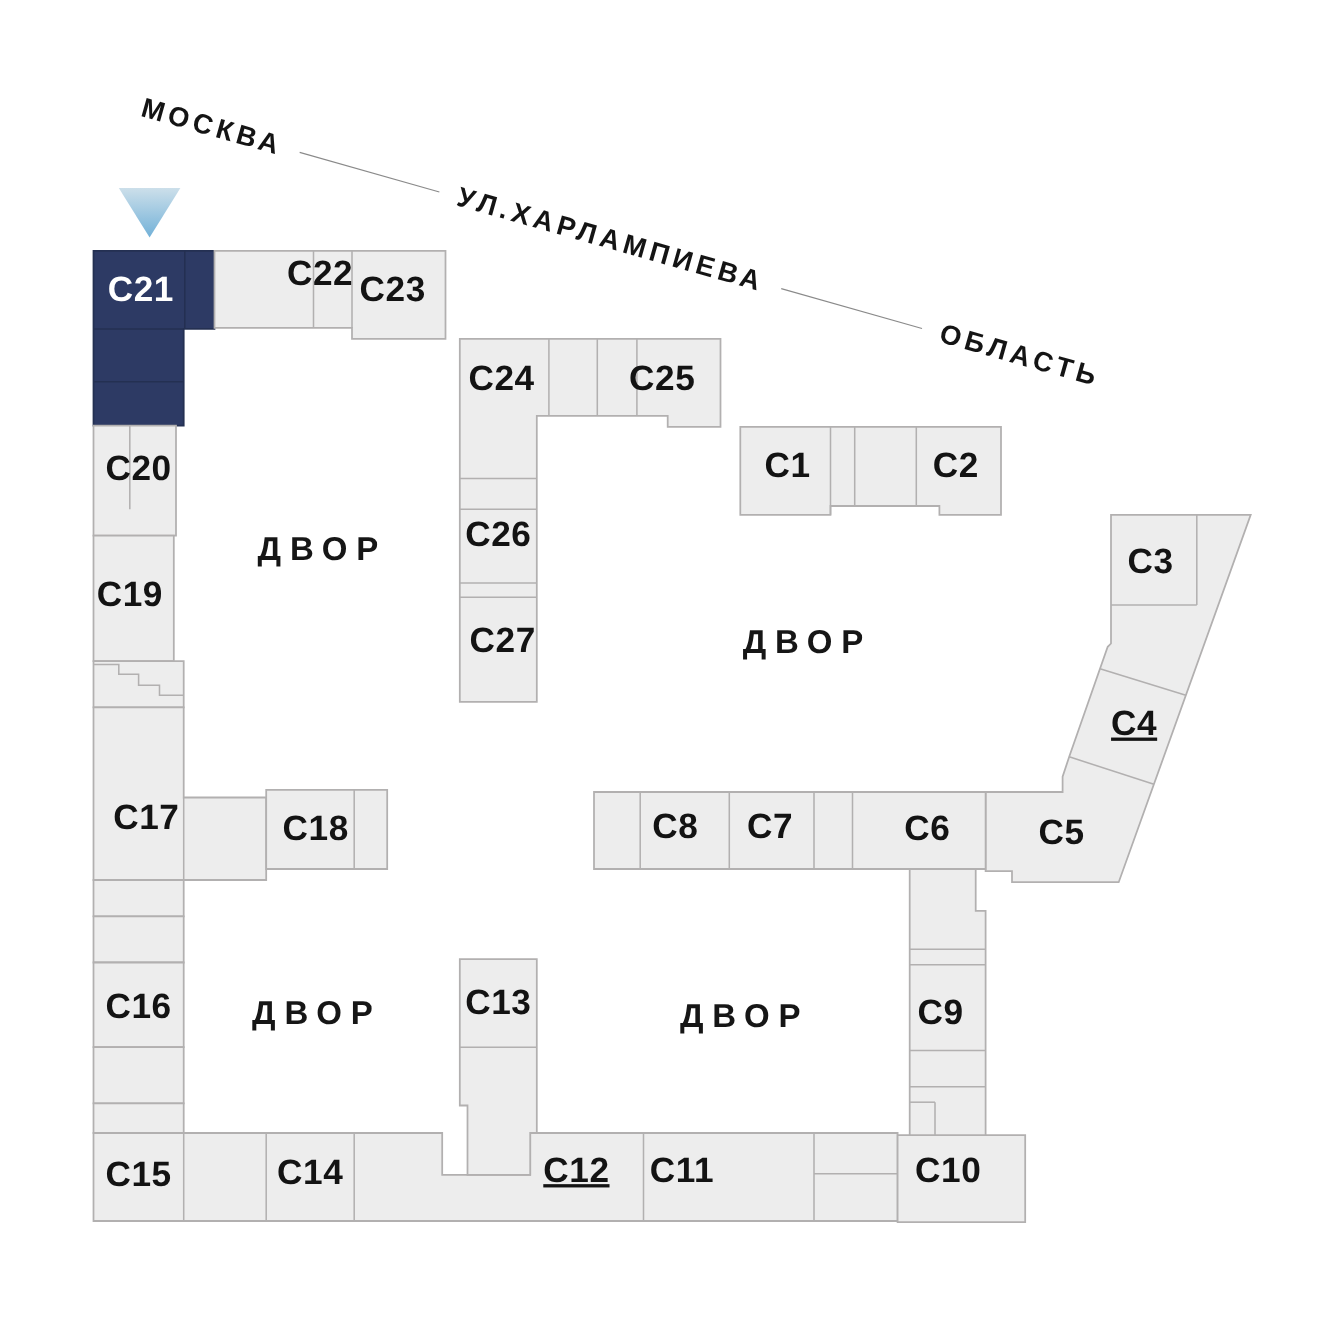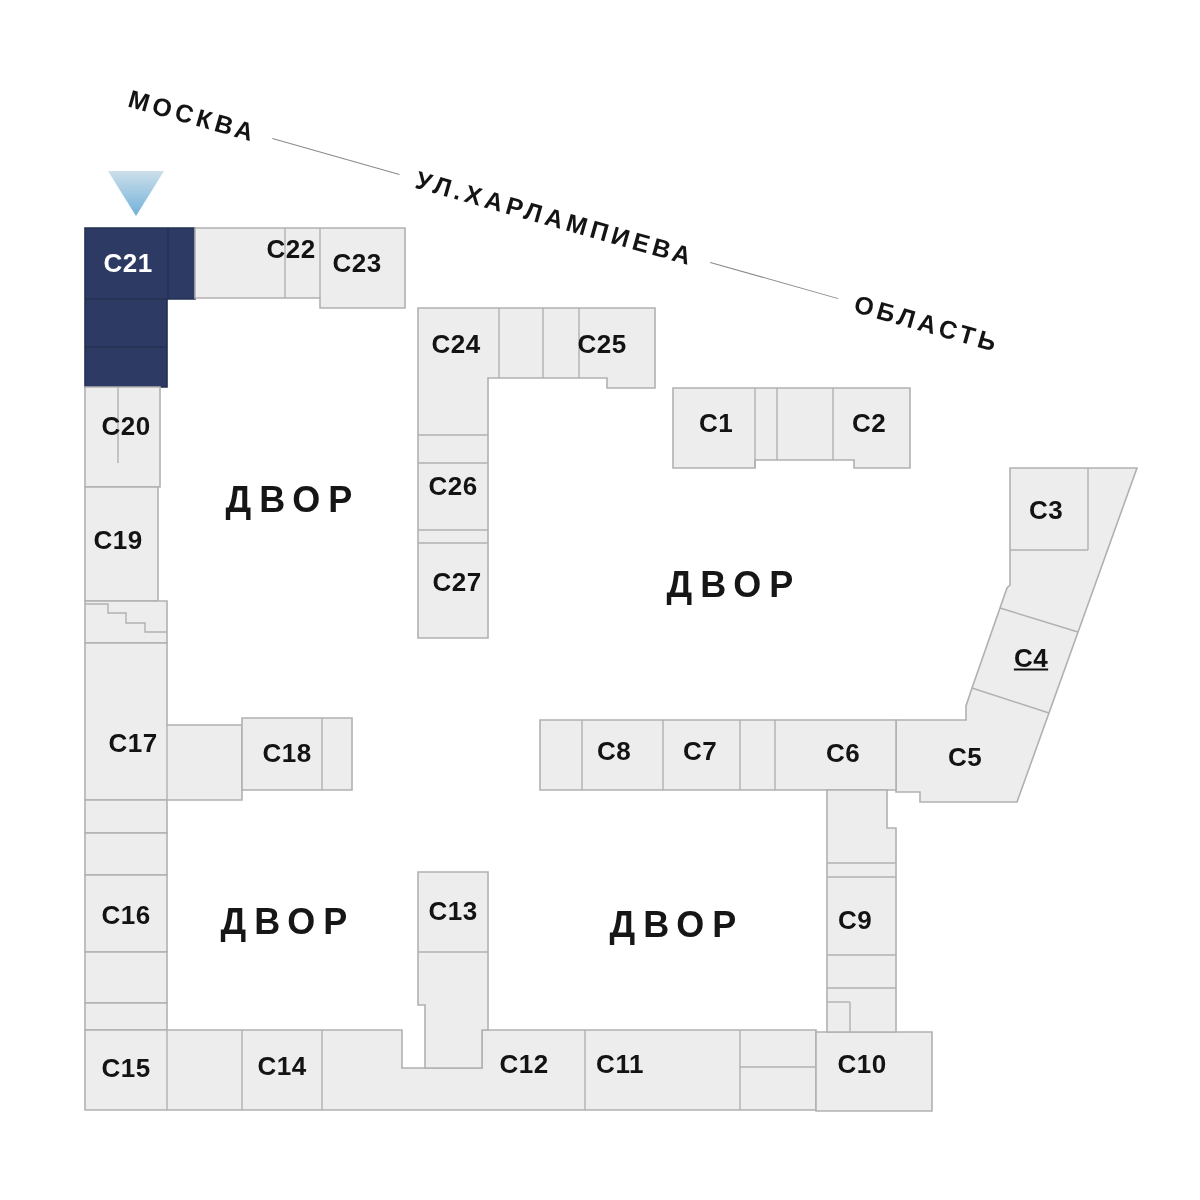--- a/index.html
+++ b/index.html
@@ -3,24 +3,24 @@
 <meta charset="utf-8">
 <style>
   html,body{margin:0;padding:0;background:#fff;width:1200px;height:1200px;overflow:hidden;
             font-family:"Liberation Sans", sans-serif;}
   #stage{position:relative;width:1200px;height:1200px;background:#fff;}
   #plan{position:absolute;left:0;top:0;}
   .blk{fill:var(--blk-fill,#ededed);stroke:var(--blk-stroke,#b2b0b0);stroke-width:1.6;}
   .nav{fill:var(--navy,#2d3a64);stroke:var(--navy-stroke,#243052);stroke-width:1.6;}
   .div{fill:none;stroke:var(--blk-stroke,#b2b0b0);stroke-width:1.4;}
   .ndiv{fill:none;stroke:var(--navy-stroke,#243052);stroke-width:1.4;}
-  .bld-label{position:absolute;transform:translate(-50%,-50%);font-size:26px;font-weight:700;
+  .bld-label{position:absolute;transform:translate(-50%,-50%);font-size:32px;font-weight:700;
              color:#131313;letter-spacing:.5px;white-space:nowrap;pointer-events:none;}
   .bld-label.hl{color:#ffffff;}
-  .yard-label{position:absolute;transform:translate(-50%,-50%);font-size:36px;font-weight:700;
+  .yard-label{position:absolute;transform:translate(-50%,-50%);font-size:30px;font-weight:700;
               color:#161616;letter-spacing:8px;white-space:nowrap;pointer-events:none;}
   #street{position:absolute;left:133px;top:84px;transform:rotate(15.8deg);
           transform-origin:0 0;display:flex;align-items:center;gap:17px;white-space:nowrap;}
   #street .st-text{font-size:25px;font-weight:700;letter-spacing:4px;color:#141414;}
   #street .st-line{height:0;border-top:1.5px solid #8a8a8a;}
   #street .st-line.l1{width:132px;}
   #street .st-line.l2{width:133px;}
 </style>
 </head>
 <body>
@@ -137,21 +137,21 @@
       <div class="bld-label" style="left: 869px; top: 423px;">С2</div>
       <div class="bld-label" style="left: 1046px; top: 510px;">С3</div>
       <div class="bld-label" style="left: 1031px; top: 658px; text-decoration: underline;">С4</div>
       <div class="bld-label" style="left: 965px; top: 757px;">С5</div>
       <div class="bld-label" style="left: 843px; top: 753px;">С6</div>
       <div class="bld-label" style="left: 700px; top: 751px;">С7</div>
       <div class="bld-label" style="left: 614px; top: 751px;">С8</div>
       <div class="bld-label" style="left: 855px; top: 920px;">С9</div>
       <div class="bld-label" style="left: 862px; top: 1064px;">С10</div>
       <div class="bld-label" style="left: 620px; top: 1064px;">С11</div>
-      <div class="bld-label" style="left: 524px; top: 1064px;">С12</div>
+      <div class="bld-label" style="left: 524px; top: 1064px; text-decoration: underline;">С12</div>
       <div class="bld-label" style="left: 453px; top: 911px;">С13</div>
       <div class="bld-label" style="left: 282px; top: 1066px; text-align: right;">С14</div>
       <div class="bld-label" style="left: 126px; top: 1068px;">С15</div>
       <div class="bld-label" style="left: 126px; top: 915px;">С16</div>
       <div class="bld-label" style="left: 133px; top: 743px;">С17</div>
       <div class="bld-label" style="left: 287px; top: 753px;">С18</div>
       <div class="bld-label" style="left: 118px; top: 540px;">С19</div>
       <div class="bld-label" style="left: 126px; top: 426px;">С20</div>
       <div class="bld-label hl" style="left: 128px; top: 263px;">С21</div>
       <div class="bld-label" style="left: 243px; top: 249px; margin-left: 48px;">С22</div>

